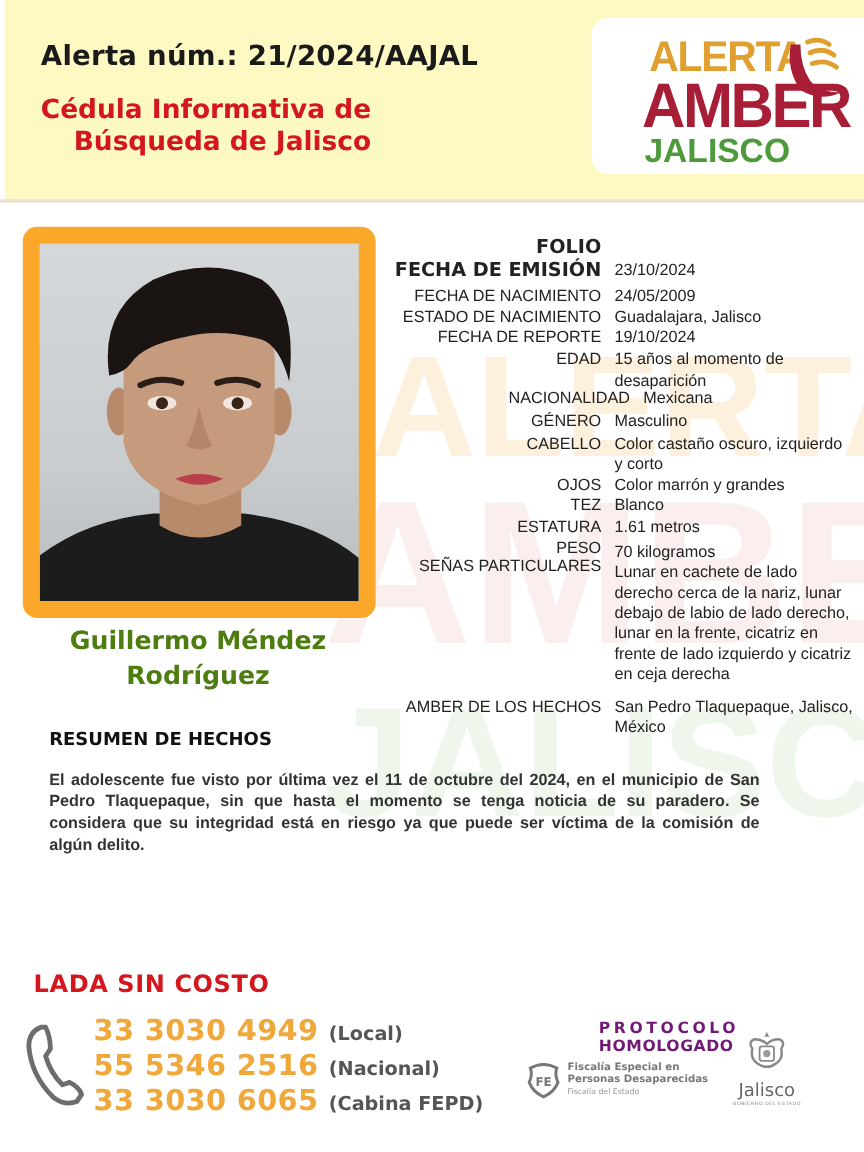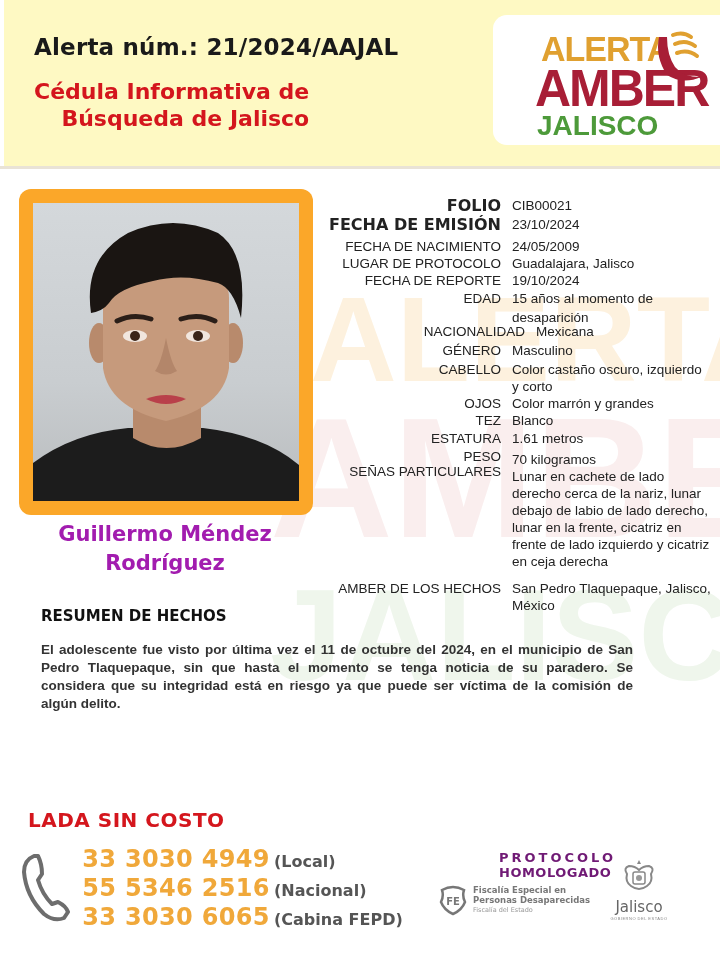--- a/index.html
+++ b/index.html
@@ -23,39 +23,39 @@
   .wm-line { position: absolute; font-family: "Liberation Sans", sans-serif; font-weight: bold; }
   .wm-alerta { left: 60px; top: 0px; font-size: 120px; color: #FDF1DE; }
   .wm-amber { left: 20px; top: 110px; font-size: 170px; color: #FAEEEE; }
   .wm-jalisco { left: 20px; top: 290px; font-size: 130px; color: #EFF6EC; }
 
   
   .photo-frame { position: absolute; left: 19px; top: 189px; width: 294px; height: 326px; background: #FBA729; border-radius: 12px; }
   .photo { position: absolute; left: 14px; top: 14px; width: 266px; height: 298px; background: linear-gradient(180deg, #d4d8db 0%, #c9cdd0 60%, #b9bcbe 100%); overflow: hidden; }
   .photo svg { position: absolute; left: 0; top: 0; }
 
-  .name { position: absolute; left: 20px; top: 520px; width: 290px; text-align: center; font-size: 21px; line-height: 29px; font-weight: bold; color: #a21caf; font-family: "DejaVu Sans", sans-serif; }
+  .name { position: absolute; left: 20px; top: 520px; width: 290px; text-align: center; font-size: 21px; line-height: 29px; font-weight: bold; color: #4d7c0f; font-family: "DejaVu Sans", sans-serif; }
 
   
   .info { position: absolute; left: 300px; top: 196px; width: 420px; }
   .row { display: flex; font-size: 13.5px; line-height: 17px; }
   .row .label { width: 212px; text-align: right; color: #222; padding-right: 11px; flex-shrink: 0; }
   .row .value { width: 200px; color: #222; }
   .row.bold .label { font-weight: 900; font-size: 16px; font-family: "DejaVu Sans", sans-serif; line-height: 19px; }
   .row.bold .value { line-height: 19px; }
 
   .section-title { position: absolute; left: 41px; top: 607px; font-size: 15px; font-weight: 900; color: #111; font-family: "DejaVu Sans", sans-serif; }
   .summary { position: absolute; left: 41px; top: 641px; width: 592px; font-size: 13.5px; line-height: 18px; color: #333; text-align: justify; font-weight: bold; }
 
   
   .lada-title { position: absolute; left: 28px; top: 808px; font-size: 20px; font-weight: 900; color: #D4161D; font-family: "DejaVu Sans", sans-serif; letter-spacing: 0.5px; }
   .phone-icon { position: absolute; left: 20px; top: 852px; }
   .phones { position: absolute; left: 78px; top: 845px; }
   .phone-row { display: flex; align-items: baseline; height: 29px; }
-  .phone-num { font-size: 24px; font-weight: 900; color: #F0A83A; font-family: "DejaVu Sans", sans-serif; width: 196px; letter-spacing: 0.3px; text-align: center; }
+  .phone-num { font-size: 24px; font-weight: 900; color: #F0A83A; font-family: "DejaVu Sans", sans-serif; width: 196px; letter-spacing: 0.3px; }
   .phone-label { font-size: 16px; font-weight: bold; color: #555; font-family: "DejaVu Sans", sans-serif; }
 
   .protocolo { position: absolute; left: 499px; top: 850px; font-family: "DejaVu Sans", sans-serif; font-weight: bold; color: #701a75; }
   .protocolo .l1 { font-size: 13px; letter-spacing: 3px; line-height: 15px; }
   .protocolo .l2 { font-size: 13px; letter-spacing: 0.5px; line-height: 15px; font-weight: 900; }
 
   .fe-logo { position: absolute; left: 438px; top: 884px; display: flex; align-items: center; }
   .fe-text { margin-left: 5px; font-size: 8px; line-height: 10px; color: #777; font-family: "DejaVu Sans", sans-serif; }
   .fe-text .a { font-weight: bold; font-size: 8.5px; }
   .fe-text .c { font-size: 6.5px; color: #999; }
@@ -124,32 +124,31 @@
 </div>
 
 <div class="name">
   <div>Guillermo Méndez</div>
   <div>Rodríguez</div>
 </div>
 
 <div class="info">
   <div class="row bold">
     <div class="label">FOLIO</div>
-    <div class="value">CIB00021</div>
   </div>
   <div class="row bold" style="margin-bottom:4px;">
     <div class="label">FECHA DE EMISIÓN</div>
     <div class="value">23/10/2024</div>
   </div>
   <div class="row">
     <div class="label">FECHA DE NACIMIENTO</div>
     <div class="value">24/05/2009</div>
   </div>
   <div class="row">
-    <div class="label">LUGAR DE PROTOCOLO</div>
+    <div class="label">ESTADO DE NACIMIENTO</div>
     <div class="value">Guadalajara, Jalisco</div>
   </div>
   <div class="row">
     <div class="label">FECHA DE REPORTE</div>
     <div class="value">19/10/2024</div>
   </div>
   <div class="row" style="line-height:19px;">
     <div class="label">EDAD</div>
     <div class="value" style="line-height:19px;">15 años al momento de desaparición</div>
   </div>

